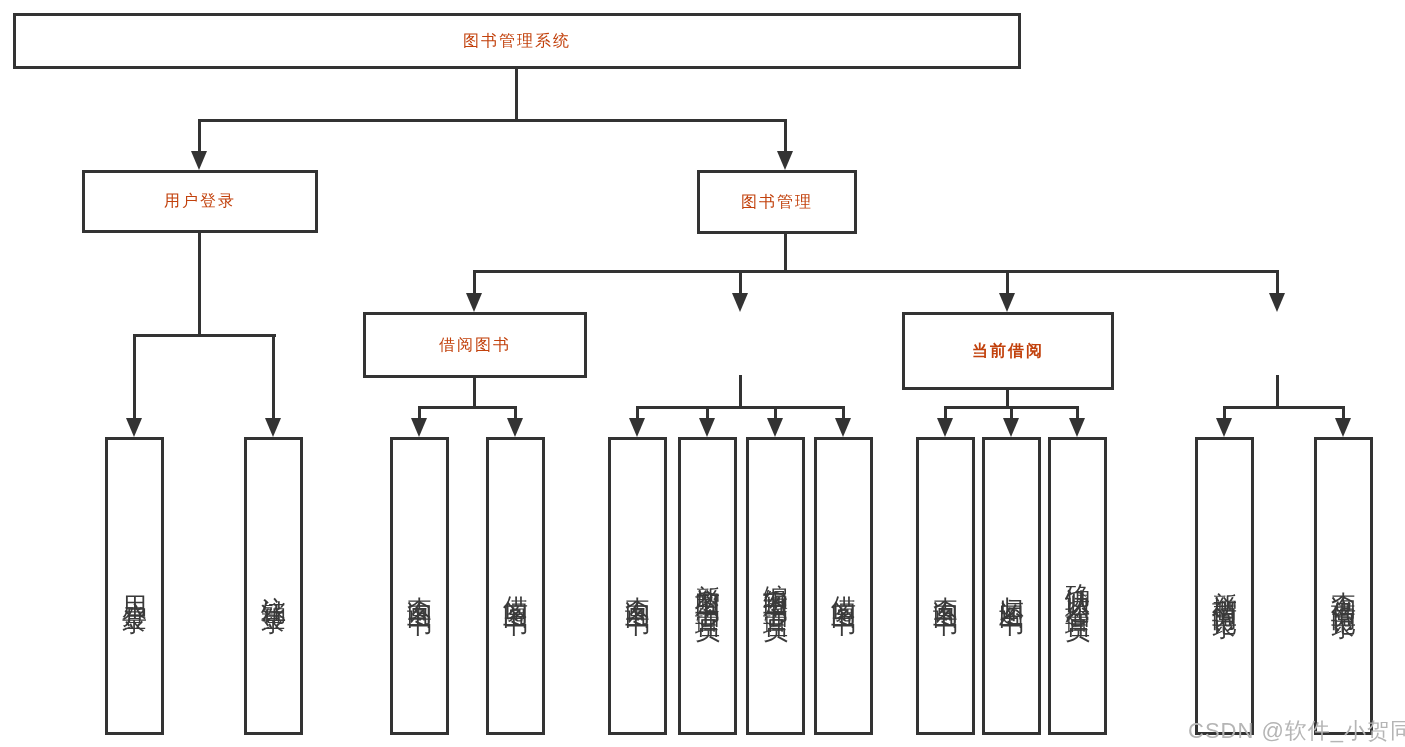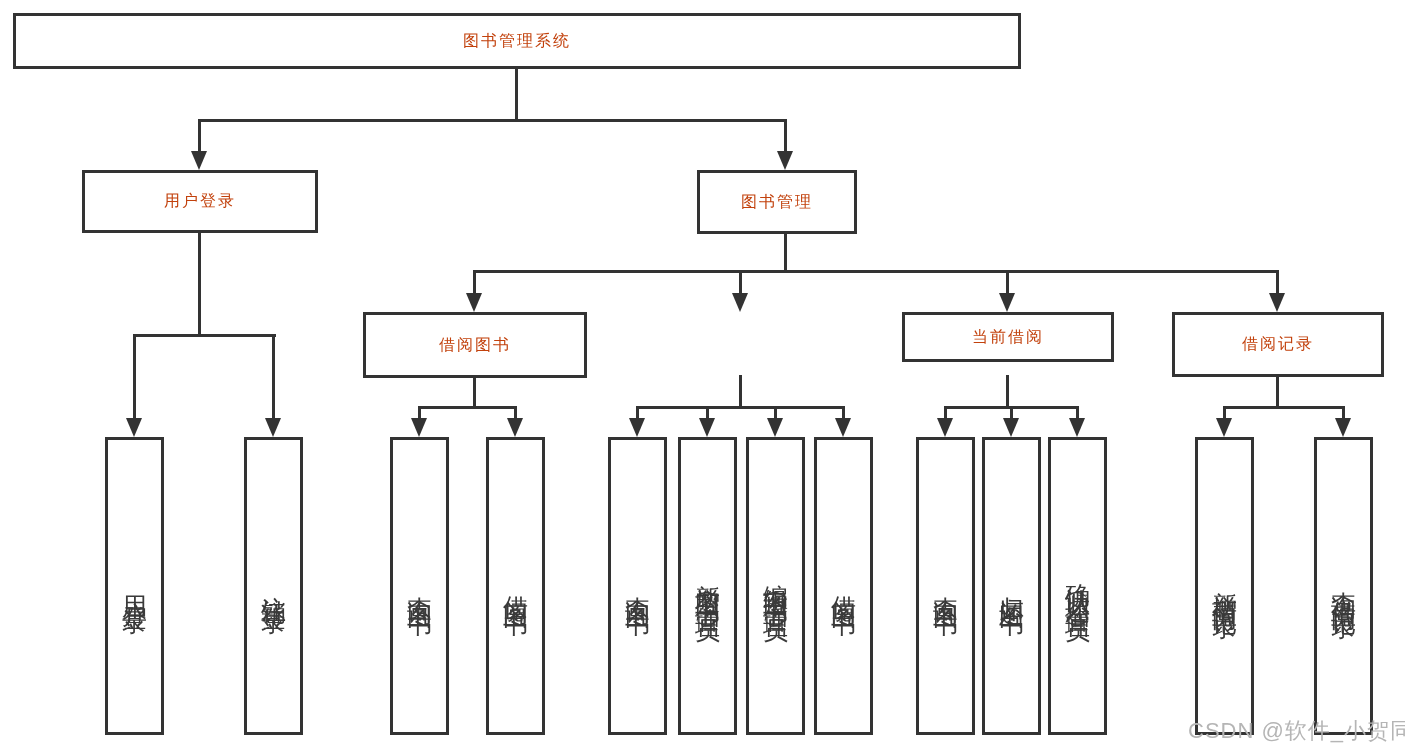--- a/index.html
+++ b/index.html
@@ -93,22 +93,21 @@
       <div class="arrowhead" style="left: 1216px; top: 418px;"></div>
       <div class="arrowhead" style="left: 1335px; top: 418px;"></div>
     </div>
 
   <div class="node" style="left:13px; top:13px; width:1008px; height:56px;">图书管理系统</div>
 
   <div class="node" style="left:82px; top:170px; width:236px; height:63px;">用户登录</div>
   <div class="node" style="left:697px; top:170px; width:160px; height:64px;">图书管理</div>
 
   <div class="node" style="left:363px; top:312px; width:224px; height:66px;">借阅图书</div>
-  <div class="node" style="left:902px; top:312px; width:212px; height:50px;">当前借阅</div>
-  <div class="node" style="left:1172px; top:312px; width:212px; height:65px;">借阅记录</div>
+  <div class="node" style="left:902px; top:312px; width:212px; height:78px;font-weight:bold;">当前借阅</div>
 
   <div class="leaf" style="left:105px;">
     <span class="vtext">用户登录</span>
   </div>
   <div class="leaf" style="left:244px;">
     <span class="vtext">注销登录</span>
   </div>
 
   <div class="leaf" style="left:390px;">
     <span class="vtext">查询图书</span>

